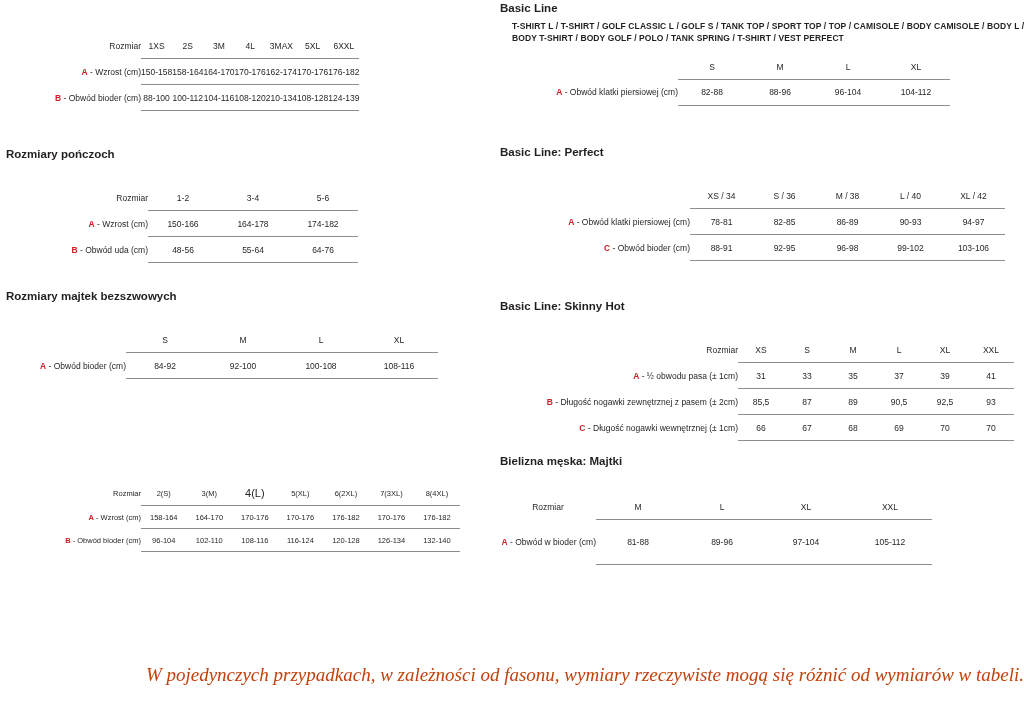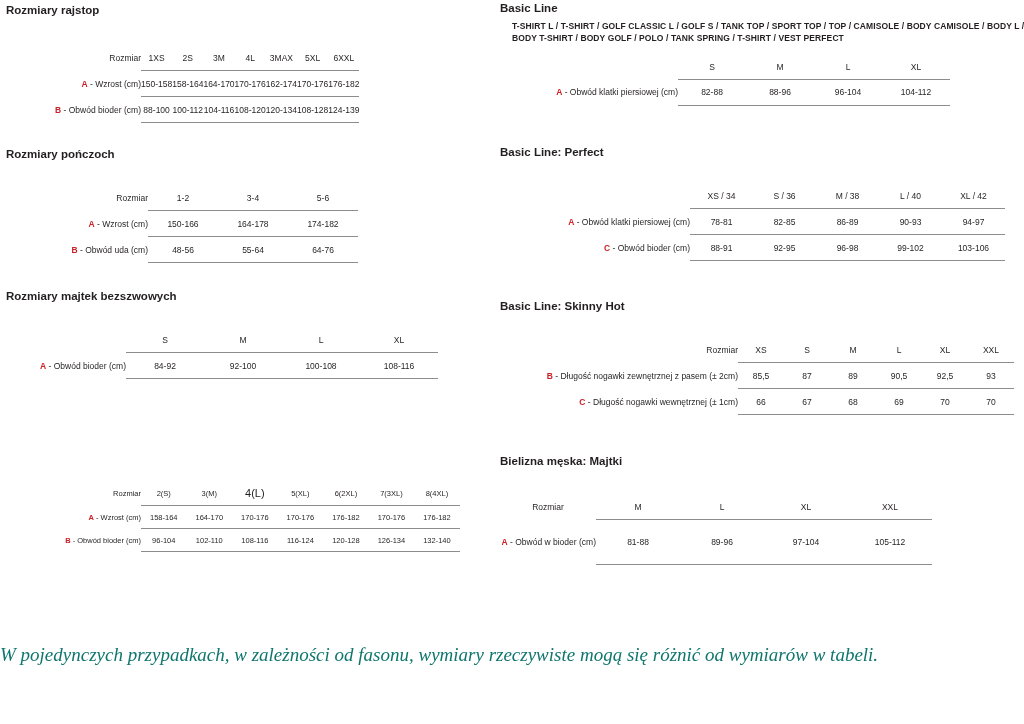--- a/index.html
+++ b/index.html
@@ -94,39 +94,38 @@
     height: 25px;
     padding: 0 10px;
     border-top: 1px solid #8d8d8d;
   }
   tbody tr:last-child td.vcell {
     border-bottom: 1px solid #8d8d8d;
   }
   .footer-note {
     position: absolute;
     left: 0;
-    top: 644px;
+    top: 664px;
     width: 1024px;
-    text-align: left;
+    text-align: right;
     font-family: "Liberation Serif", serif;
     font-style: italic;
     font-size: 19px;
-    color: #0f766e;
+    color: #c2410c;
   }
   .lbl-2line { line-height: 1.25; }
 </style>
 </head>
 <body>
 
 <div class="page">
 
   <div class="col-left">
 
     <div class="section" style="left:6px; top:4px;">
-      <div class="sec-title">Rozmiary rajstop</div>
       <table class="szt" style="margin-top:30px;">
         <thead>
           <tr>
             <th class="hcorner" style="width:135px;">Rozmiar</th>
             <th class="hcell">1XS</th>
             <th class="hcell">2S</th>
             <th class="hcell">3M</th>
             <th class="hcell">4L</th>
             <th class="hcell">3MAX</th>
             <th class="hcell">5XL</th>
@@ -143,21 +142,21 @@
             <td class="vcell">162-174</td>
             <td class="vcell">170-176</td>
             <td class="vcell">176-182</td>
           </tr>
           <tr>
             <td class="rlabel"><span class="red">B</span><span> - Obwód bioder (cm)</span></td>
             <td class="vcell">88-100</td>
             <td class="vcell">100-112</td>
             <td class="vcell">104-116</td>
             <td class="vcell">108-120</td>
-            <td class="vcell">120-134</td>
+            <td class="vcell">210-134</td>
             <td class="vcell">108-128</td>
             <td class="vcell">124-139</td>
           </tr>
         </tbody>
       </table>
     </div>
 
     <div class="section" style="left:6px; top:148px;">
       <div class="sec-title">Rozmiary pończoch</div>
       <table class="szt" style="margin-top:26px; margin-left:52px;">
@@ -320,20 +319,29 @@
             <th class="hcell" style="width:46px;">XS</th>
             <th class="hcell" style="width:46px;">S</th>
             <th class="hcell" style="width:46px;">M</th>
             <th class="hcell" style="width:46px;">L</th>
             <th class="hcell" style="width:46px;">XL</th>
             <th class="hcell" style="width:46px;">XXL</th>
           </tr>
         </thead>
         <tbody>
           <tr>
+            <td class="rlabel"><span class="red">A</span><span> - ½ obwodu pasa (± 1cm)</span></td>
+            <td class="vcell">31</td>
+            <td class="vcell">33</td>
+            <td class="vcell">35</td>
+            <td class="vcell">37</td>
+            <td class="vcell">39</td>
+            <td class="vcell">41</td>
+          </tr>
+          <tr>
             <td class="rlabel"><span class="red">B</span><span> - Długość nogawki zewnętrznej z pasem (± 2cm)</span></td>
             <td class="vcell">85,5</td>
             <td class="vcell">87</td>
             <td class="vcell">89</td>
             <td class="vcell">90,5</td>
             <td class="vcell">92,5</td>
             <td class="vcell">93</td>
           </tr>
           <tr>
             <td class="rlabel"><span class="red">C</span><span> - Długość nogawki wewnętrznej (± 1cm)</span></td>

